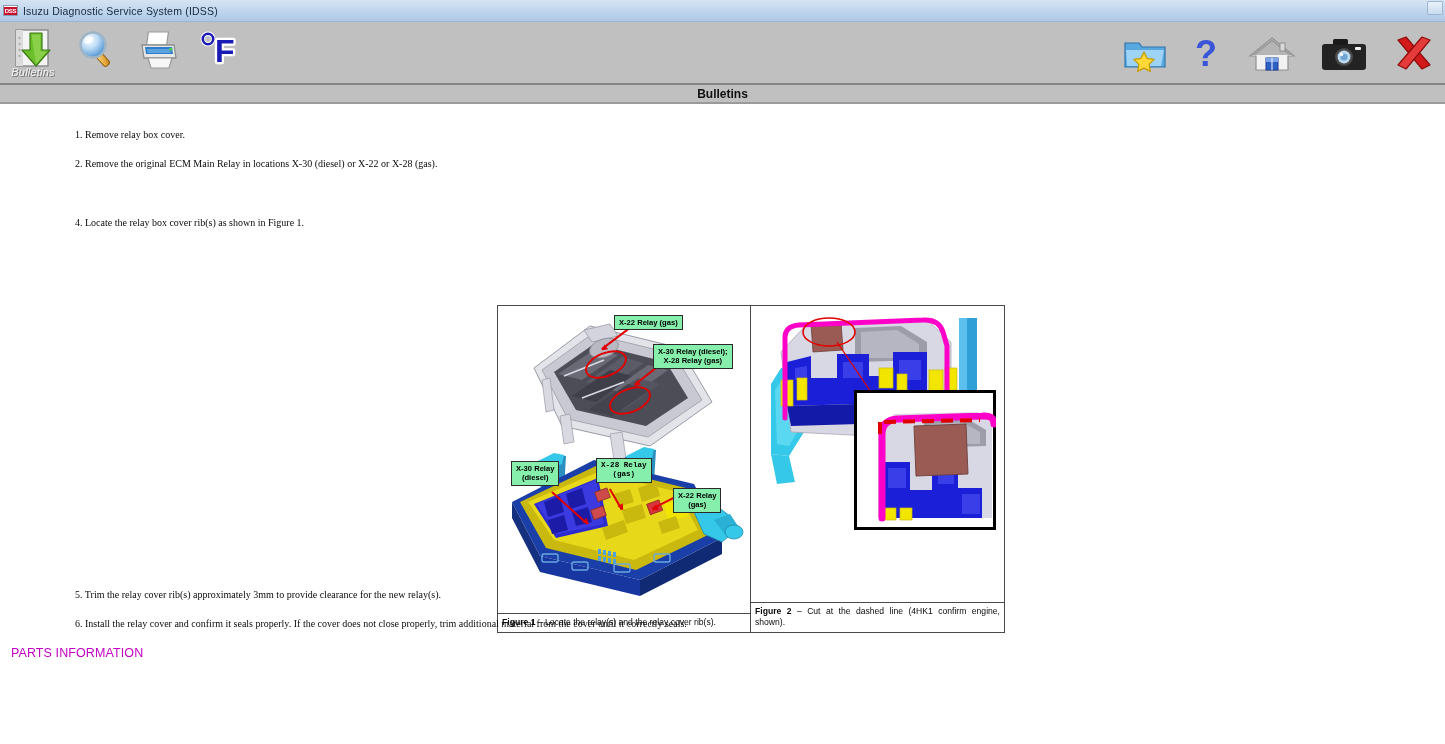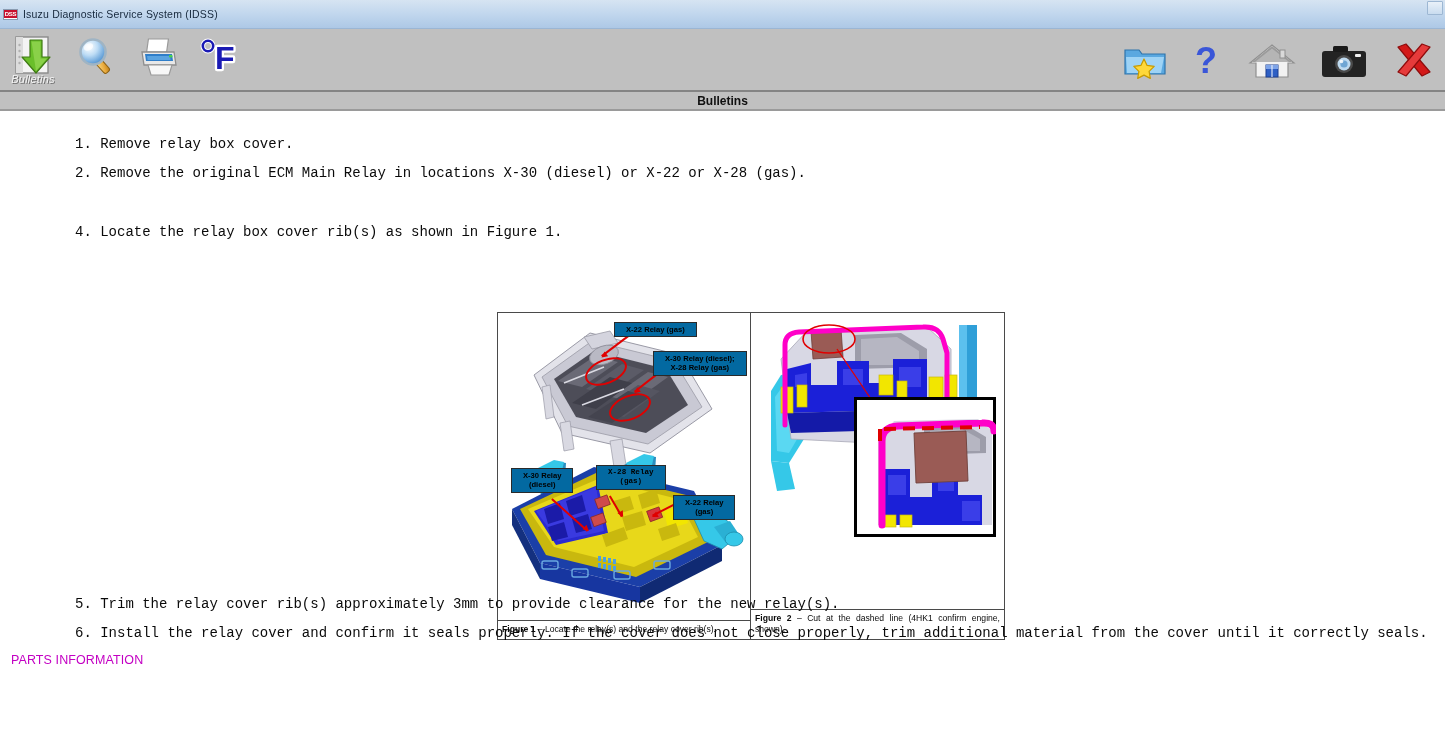--- a/index.html
+++ b/index.html
@@ -4,21 +4,21 @@
 <style>
   html,body{margin:0;padding:0;}
   body{
     width:1445px;height:744px;overflow:hidden;
     background:#ffffff;
     font-family:"Liberation Sans", sans-serif;
     -webkit-font-smoothing:none;
   }
   
   .titlebar{
-    position:relative;height:29px;width:100%;
+    position:relative;height:22px;width:100%;
     background:linear-gradient(to bottom,#d6e4f2 0%,#c3d8ee 45%,#adc8e6 100%);
     border-bottom:1px solid #9bb6d4;
     display:flex;align-items:center;
     box-sizing:border-box;
   }
   .tb-icon{
     width:15px;height:11px;margin-left:3px;margin-right:5px;
     background:#ffffff;border:1px solid #8a9bb0;
     display:flex;align-items:center;justify-content:center;
     box-sizing:border-box;
@@ -72,22 +72,22 @@
     font-size:12px;font-weight:bold;color:#101010;
     font-family:"Liberation Sans", sans-serif;
   }
   
   .doc{
     position:relative;width:100%;height:647px;background:#ffffff;
     box-sizing:border-box;overflow:hidden;
   }
   .step{
     position:absolute;left:75px;
-    font-size:14px;color:#0a0a0a;white-space:nowrap;
-    font-family:Liberation Mono, monospace;
+    font-size:10px;color:#0a0a0a;white-space:nowrap;
+    font-family:Liberation Serif, serif;
   }
   .heading{
     position:absolute;left:11px;
     font-size:12.5px;font-weight:normal;color:#c300c3;
     letter-spacing:.1px;
     font-family:"Liberation Sans", sans-serif;
   }
   .para{
     position:absolute;left:11px;
     font-size:11.5px;color:#0a0a0a;white-space:nowrap;
@@ -110,23 +110,23 @@
   .figcap{
     border-top:1px solid #4a4a4a;
     padding:3px 4px 4px 4px;
     font-size:8.6px;color:#0a0a0a;line-height:11px;
     text-align:justify;
     font-family:"Liberation Sans", sans-serif;
   }
   .figcap b{font-weight:bold;}
   
   .callout{
-    position:absolute;background:#0369a1;border:1px solid #2a2a2a;
+    position:absolute;background:#86efac;border:1px solid #2a2a2a;
     font-size:7.6px;font-weight:bold;color:#000;
-    text-align:center;line-height:9.4px;padding:2px 11px;
+    text-align:center;line-height:9.4px;padding:2px 4px;
     white-space:nowrap;z-index:6;
     font-family:"Liberation Sans", sans-serif;
   }
   .arrow{position:absolute;background:#e00000;height:1.6px;transform-origin:0 50%;z-index:5;}
   .arrow:after{
     content:"";position:absolute;right:-1px;top:-2.6px;
     border-left:6px solid #e00000;
     border-top:3.5px solid transparent;border-bottom:3.5px solid transparent;
   }
   .ellipse{

